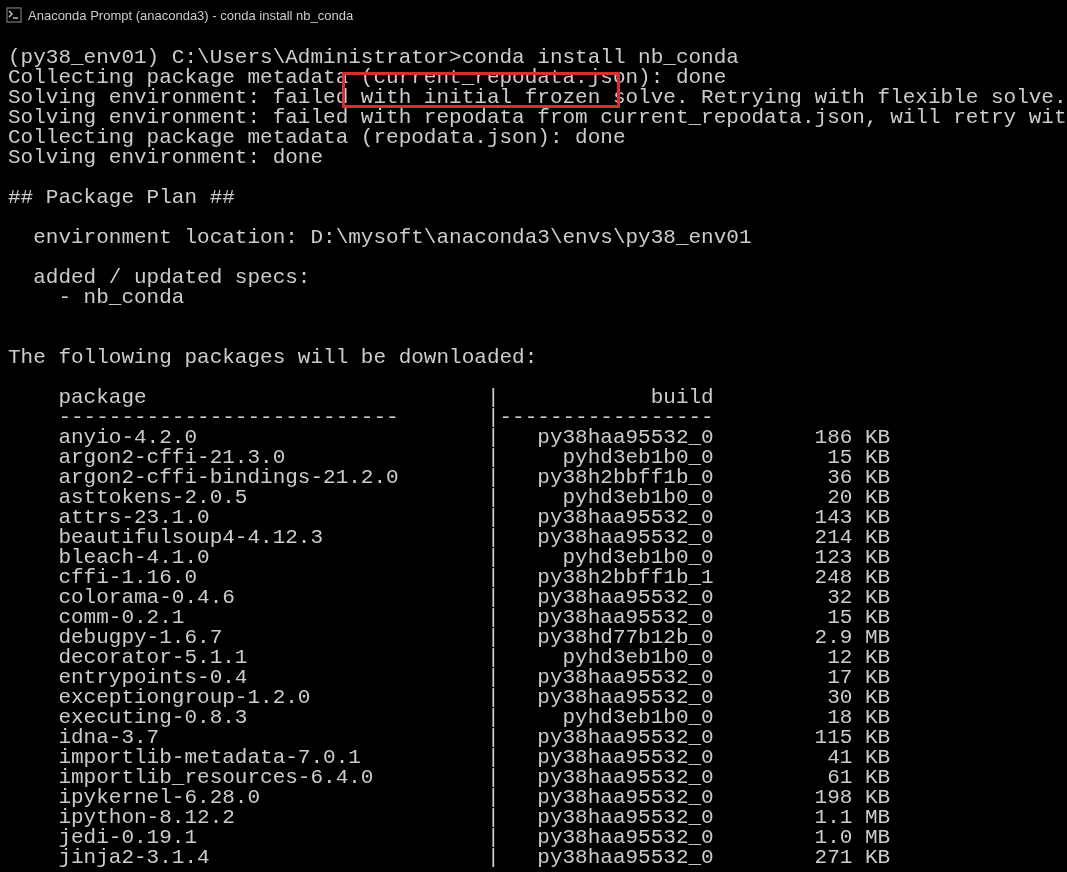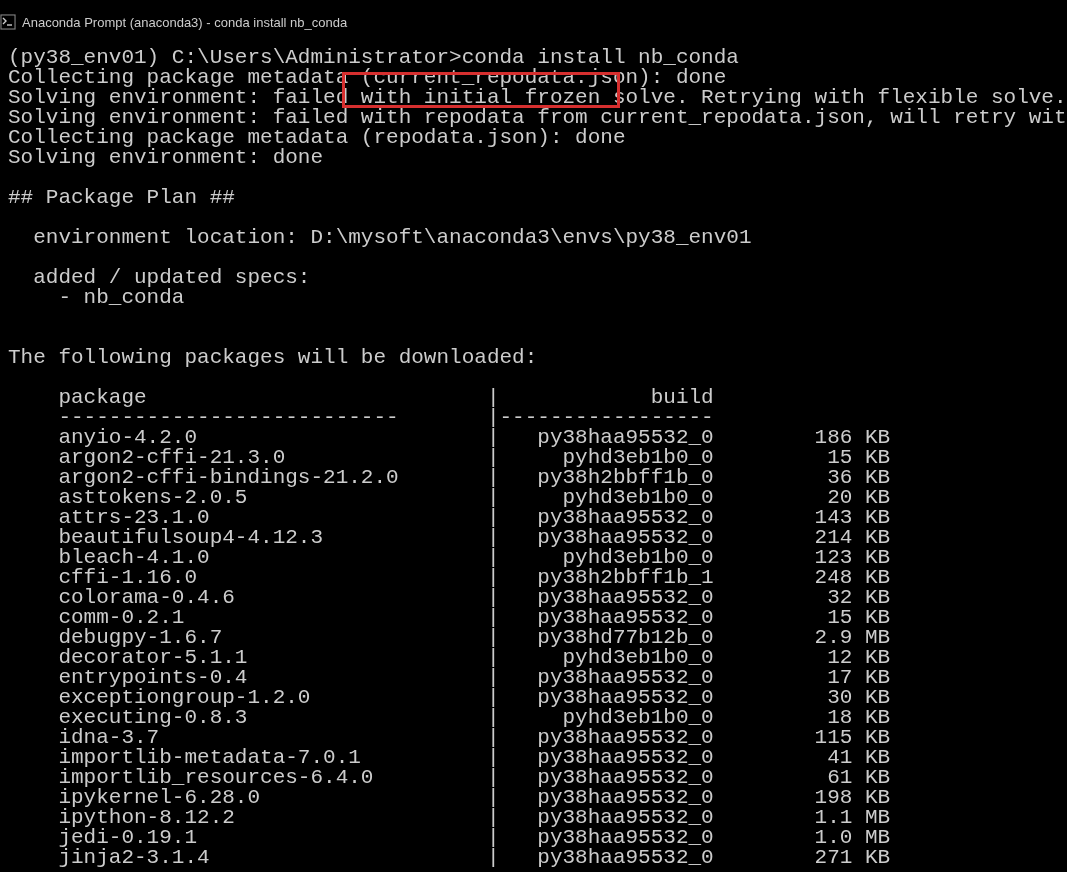--- a/index.html
+++ b/index.html
@@ -10,22 +10,22 @@
     background: #000;
     overflow: hidden;
     font-family: "NSimSun", "SimSun", "Consolas", "Courier New", monospace;
     font-size: 16px;
     color: #ccc;
   }
   .titlebar {
     height: 30px;
     background: #000;
     display: flex;
-    align-items: flex-end;
-    padding: 0 0;
+    align-items: center;
+    padding: 0 6px;
     color: #ccc;
     font-family: "Segoe UI", Arial, sans-serif;
     font-size: 13px;
   }
   .titlebar .icon {
     width: 16px;
     height: 16px;
     margin-right: 6px;
     display: inline-block;
   }

